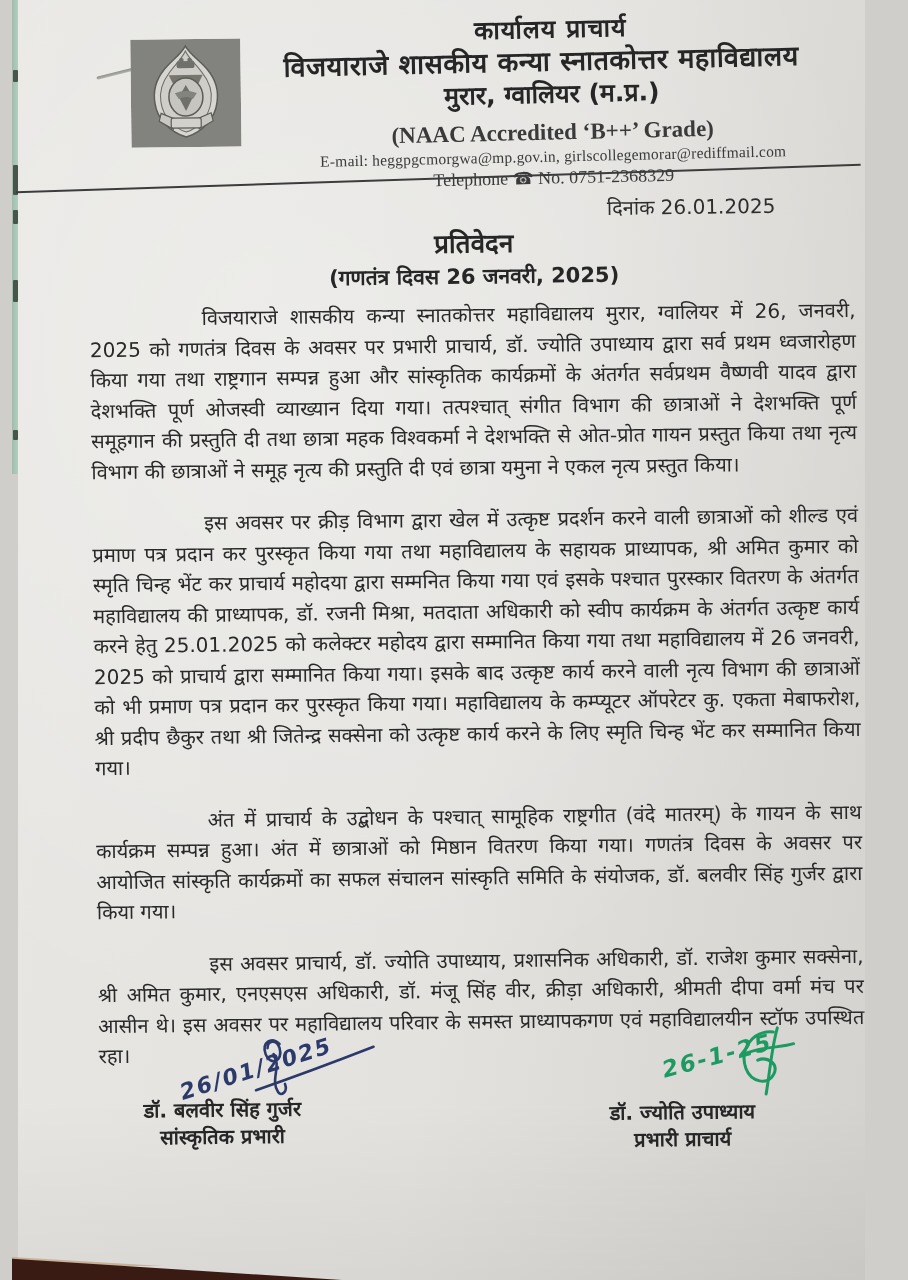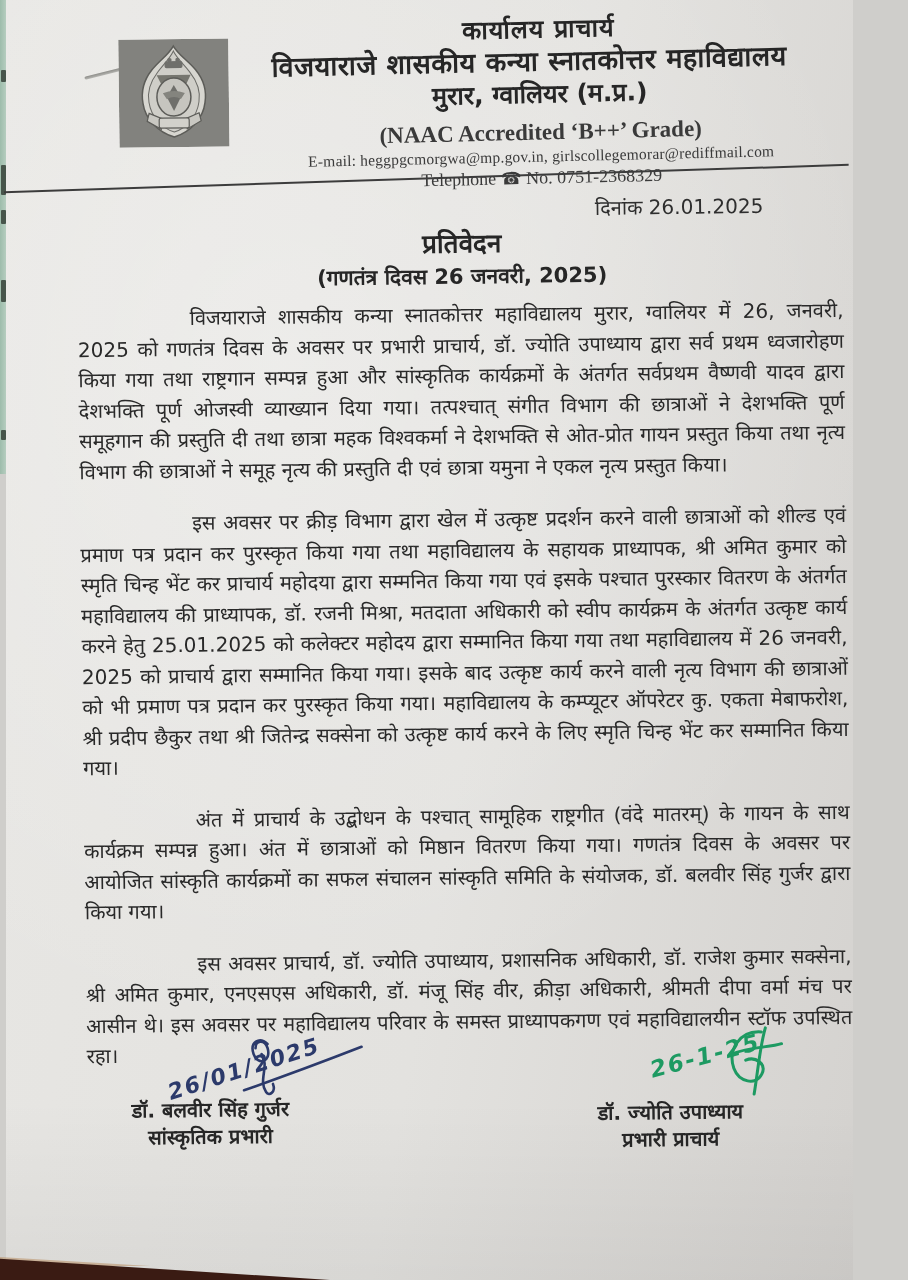--- a/index.html
+++ b/index.html
@@ -2,21 +2,21 @@
 <html><head>
 <meta charset="utf-8">
 <style>
   html,body{margin:0;padding:0;}
   body{
     width:908px;height:1280px;overflow:hidden;position:relative;
     background:#cfcecb;
     font-family:"DejaVu Sans",sans-serif;
     -webkit-font-smoothing:antialiased;
   }
-  .photo{position:absolute;inset:0;width:853px;height:1280px;}
+  .photo{position:absolute;inset:0;width:853px;height:1280px;margin-left:12px;}
 
   
   .edge-strip{
     position:absolute;left:0;top:0;width:9px;height:474px;
     background:linear-gradient(to right,#9dbcab,#b7cec0 70%,#c9d8cd);
   }
   .strip-mark{position:absolute;left:1px;width:5px;background:#47554b;border-radius:1px;}
 
   
   .table-corner{

